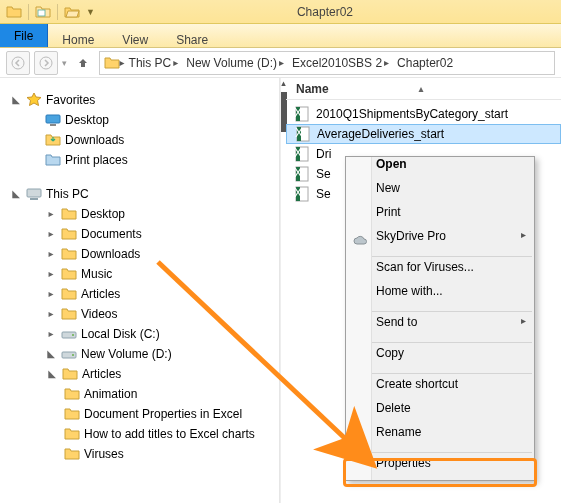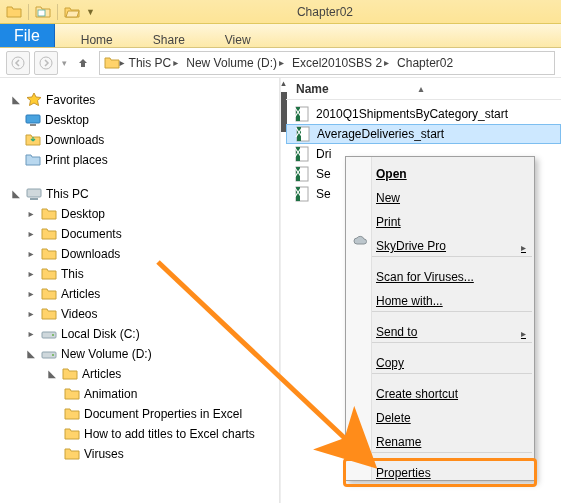--- a/index.html
+++ b/index.html
@@ -5,54 +5,54 @@
   * { box-sizing: border-box; margin: 0; padding: 0; font-family: "Segoe UI", Tahoma, sans-serif; font-size: 12px; }
   body { background: #fff; width: 561px; height: 503px; overflow: hidden; position: relative; }
   
   .titlebar { height: 24px; background: linear-gradient(#fde9a8, #fde496); border-bottom: 1px solid #e0c860; display: flex; align-items: center; padding: 0 6px; }
   .titlebar .qat { display: flex; align-items: center; gap: 4px; flex: 0 0 auto; }
   .titlebar .win-title { flex: 1; text-align: center; color: #444; font-size: 12px; }
   .qat svg { display: block; }
   .qat-sep { width: 1px; height: 16px; background: rgba(0,0,0,0.15); margin: 0 2px; }
   
   .ribbon { height: 24px; background: linear-gradient(#fff6da, #fde9a8); border-bottom: 1px solid #d9c67e; display: flex; align-items: stretch; }
-  .file-tab { background: #1e88e5; color: #ffffff; padding: 4px 14px; display: flex; align-items: center; font-size: 16px; border-right: 1px solid #1565c0; }
-  .rtab { padding: 16px 14px; display: flex; align-items: center; color: #444; margin-left: 12px; }
+  .file-tab { background: #1e88e5; color: #000000; padding: 4px 14px; display: flex; align-items: center; font-size: 12px; border-right: 1px solid #1565c0; }
+  .rtab { padding: 16px 14px; display: flex; align-items: center; color: #444; }
   
   .navrow { height: 30px; display: flex; align-items: center; gap: 4px; padding: 2px 6px; border-bottom: 1px solid #e6e6e6; }
   .navbtn { width: 24px; height: 24px; border: 1px solid #ccc; border-radius: 2px; display:flex; align-items:center; justify-content:center; color:#888; background: #f7f7f7; }
   .navbtn.disabled { color:#bbb; }
   .crumb { display:flex; align-items:center; border:1px solid #ccc; height: 24px; flex: 1; padding: 0 2px 0 4px; background:#fff; }
   .crumb .seg { display:flex; align-items:center; gap:2px; padding: 0 4px; color:#333; }
   .crumb .chev { color:#555; font-size:10px; }
   .folder-mini { width:16px; height:16px; }
   
   .mainarea { display:flex; height: calc(503px - 24px - 24px - 30px); }
   .navpane { width: 280px; border-right: 1px solid #e6e6e6; padding: 8px 4px 4px 10px; overflow:hidden; position:relative; }
   .tree ul { list-style:none; }
   .tree li { line-height: 20px; display:flex; align-items:center; gap:4px; white-space: nowrap; }
   .tree .lvl1 { margin-left: 0; margin-top:4px; }
-  .tree .lvl2 { margin-left: 15px; }
+  .tree .lvl2 { margin-left: 35px; }
   .tree .lvl3 { margin-left: 36px; }
   .tree .lvl4 { margin-left: 54px; }
   .tree .spacer { height: 10px; }
   .icon { width:16px; height:16px; display:inline-flex; align-items:center; justify-content:center; }
   .exp { width:12px; display:inline-block; color:#666; font-size:10px; text-align:center; }
   .gutter { width: 6px; background: transparent; border-left: 1px solid #eee; display:flex; flex-direction:column; align-items:center;}
   .gutter .scrollthumb { width:6px; height:40px; background:#555; margin-top:4px; }
   .filepane { flex:1; position:relative; }
   .colhead { display:flex; align-items:center; height:22px; border-bottom:1px solid #e6e6e6; padding-left: 10px; color:#333;font-weight:bold; }
   .colhead .arrow { font-size:9px; color:#666; margin-left: 90px; }
   .files { padding: 4px 0; }
   .filerow { display:flex; align-items:center; gap:6px; height:20px; padding-left:8px; }
   .filerow.sel { background:#cde8ff; border:1px solid #7dbef0; }
   .excel-ico { width:16px; height:16px; }
   
   .ctxmenu { position:absolute; left: 345px; top: 156px; width:190px; background:#f0f0f0; border:1px solid #a0a0a0; box-shadow: 3px 3px 6px rgba(0,0,0,0.25); z-index:5; }
-  .ctxmenu .row { display:flex; align-items:flex-end; height:24px; padding: 0 8px 0 30px; position:relative;text-decoration:underline; }
+  .ctxmenu .row { display:flex; align-items:flex-start; height:24px; padding: 0 8px 0 30px; position:relative; }
   .ctxmenu .row .leadicon { position:absolute; left:6px; top:4px; width:16px; height:16px; }
   .ctxmenu .sep { height:1px; background:#d4d4d4; margin: 3px 2px; }
   .ctxmenu .row.highlight { z-index:6; }
   .ctxmenu .row .sub { margin-left:auto; color:#555; font-size:10px; }
   .ctxmenu .iconcol { position:absolute; left:0; top:0; bottom:0; width:26px; background:#f7f7f7; border-right:1px solid #e0e0e0; }
   .orange-box { position:absolute; border:3px solid #ff8c1a; border-radius:4px; left:343px; top:458px; width:194px; height:29px; z-index:7; pointer-events:none;}
   
   .anno-arrow { position:absolute; left: 148px; top: 252px; width: 270px; height:240px; z-index:8; pointer-events:none;}
 </style>
 </head>
@@ -80,22 +80,22 @@
         </svg>
     </span>
     <span style="color:#7a6a2a; font-size:9px; margin-left:2px;">▼</span>
   </div>
   <div class="win-title">Chapter02</div>
 </div>
 
 <div class="ribbon">
   <div class="file-tab">File</div>
   <div class="rtab">Home</div>
+  <div class="rtab">View</div>
   <div class="rtab">Share</div>
-  <div class="rtab">View</div>
 </div>
 
 <div class="navrow">
   <div class="navbtn disabled">
     <svg width="14" height="14" viewBox="0 0 14 14">
         <circle cx="7" cy="7" r="6" fill="none" stroke="#bbb"></circle>
         <path d="M8 4l-3 3 3 3" fill="none" stroke="#bbb" stroke-width="1.5"></path>
       </svg>
   </div>
   <div class="navbtn disabled">
@@ -215,21 +215,21 @@
             </span>
             <span>Downloads</span>
           </li>
         <li class="lvl2">
             <span class="exp">▸</span>
             <span class="icon">
               <svg width="16" height="16" viewBox="0 0 16 16">
                 <path d="M1 3h5l1 2h8v8H1z" fill="#ffd36b" stroke="#caa23a"></path>
               </svg>
             </span>
-            <span>This</span>
+            <span>Music</span>
           </li>
         <li class="lvl2">
             <span class="exp">▸</span>
             <span class="icon">
               <svg width="16" height="16" viewBox="0 0 16 16">
                 <path d="M1 3h5l1 2h8v8H1z" fill="#ffd36b" stroke="#caa23a"></path>
               </svg>
             </span>
             <span>Articles</span>
           </li>

